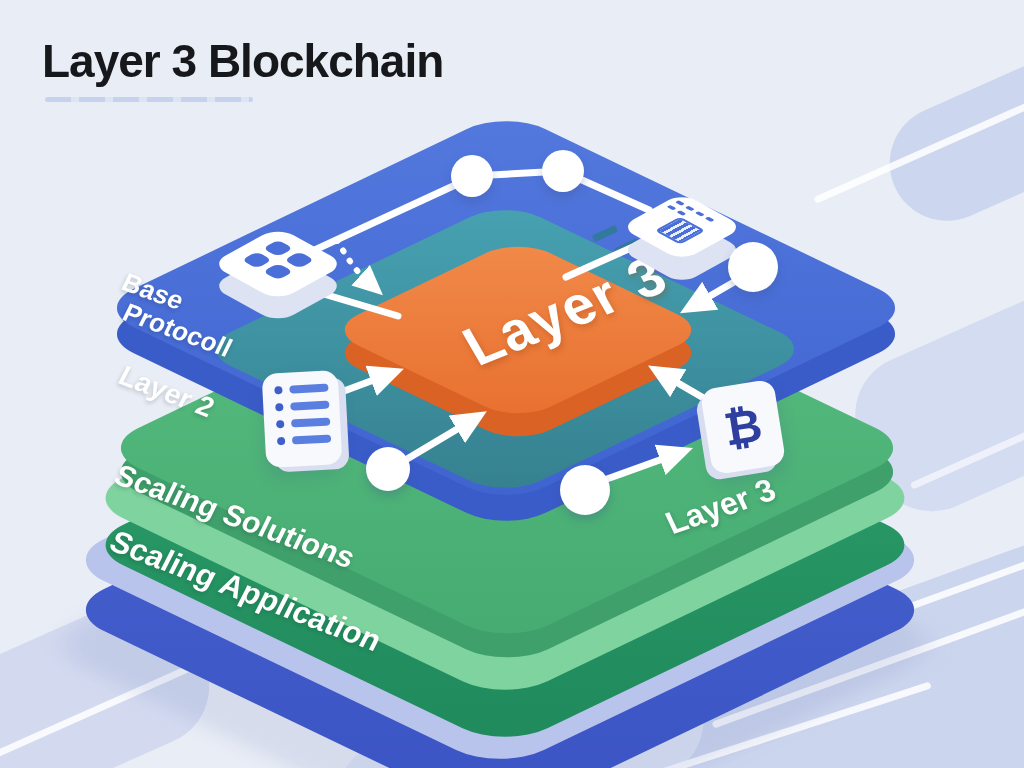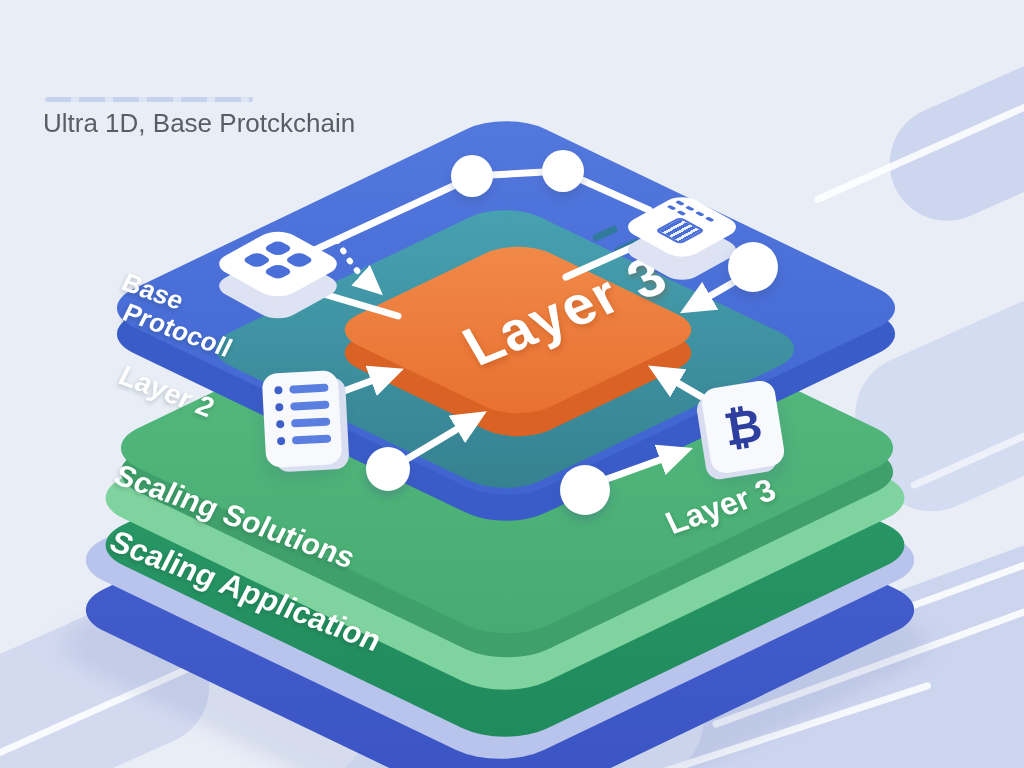--- a/index.html
+++ b/index.html
@@ -165,16 +165,16 @@
   <div class="card" style="left:706px;top:384px;width:74px;height:86px;transform:rotate(-9deg);box-shadow:-7px 6px 0 -1px #d8def0, 0 10px 16px rgba(60,80,140,.18);display:flex;align-items:center;justify-content:center;">
     <span class="btc-glyph" style="font-size:46px;">₿</span>
   </div>
 
   <div class="node" style="left:472px;top:176px;width:42px;height:42px;"></div>
   <div class="node" style="left:563px;top:171px;width:42px;height:42px;"></div>
   <div class="node" style="left:753px;top:267px;width:50px;height:50px;"></div>
   <div class="node" style="left:388px;top:469px;width:44px;height:44px;"></div>
   <div class="node" style="left:585px;top:490px;width:50px;height:50px;"></div>
 
+  <div class="title">Layer 3 Blockchain</div>
   <div class="subtle-stripe"></div>
-  <div class="subtitle">Ultra 1D, Base Protckchain</div>
 
 </div>
 
 </body></html>

